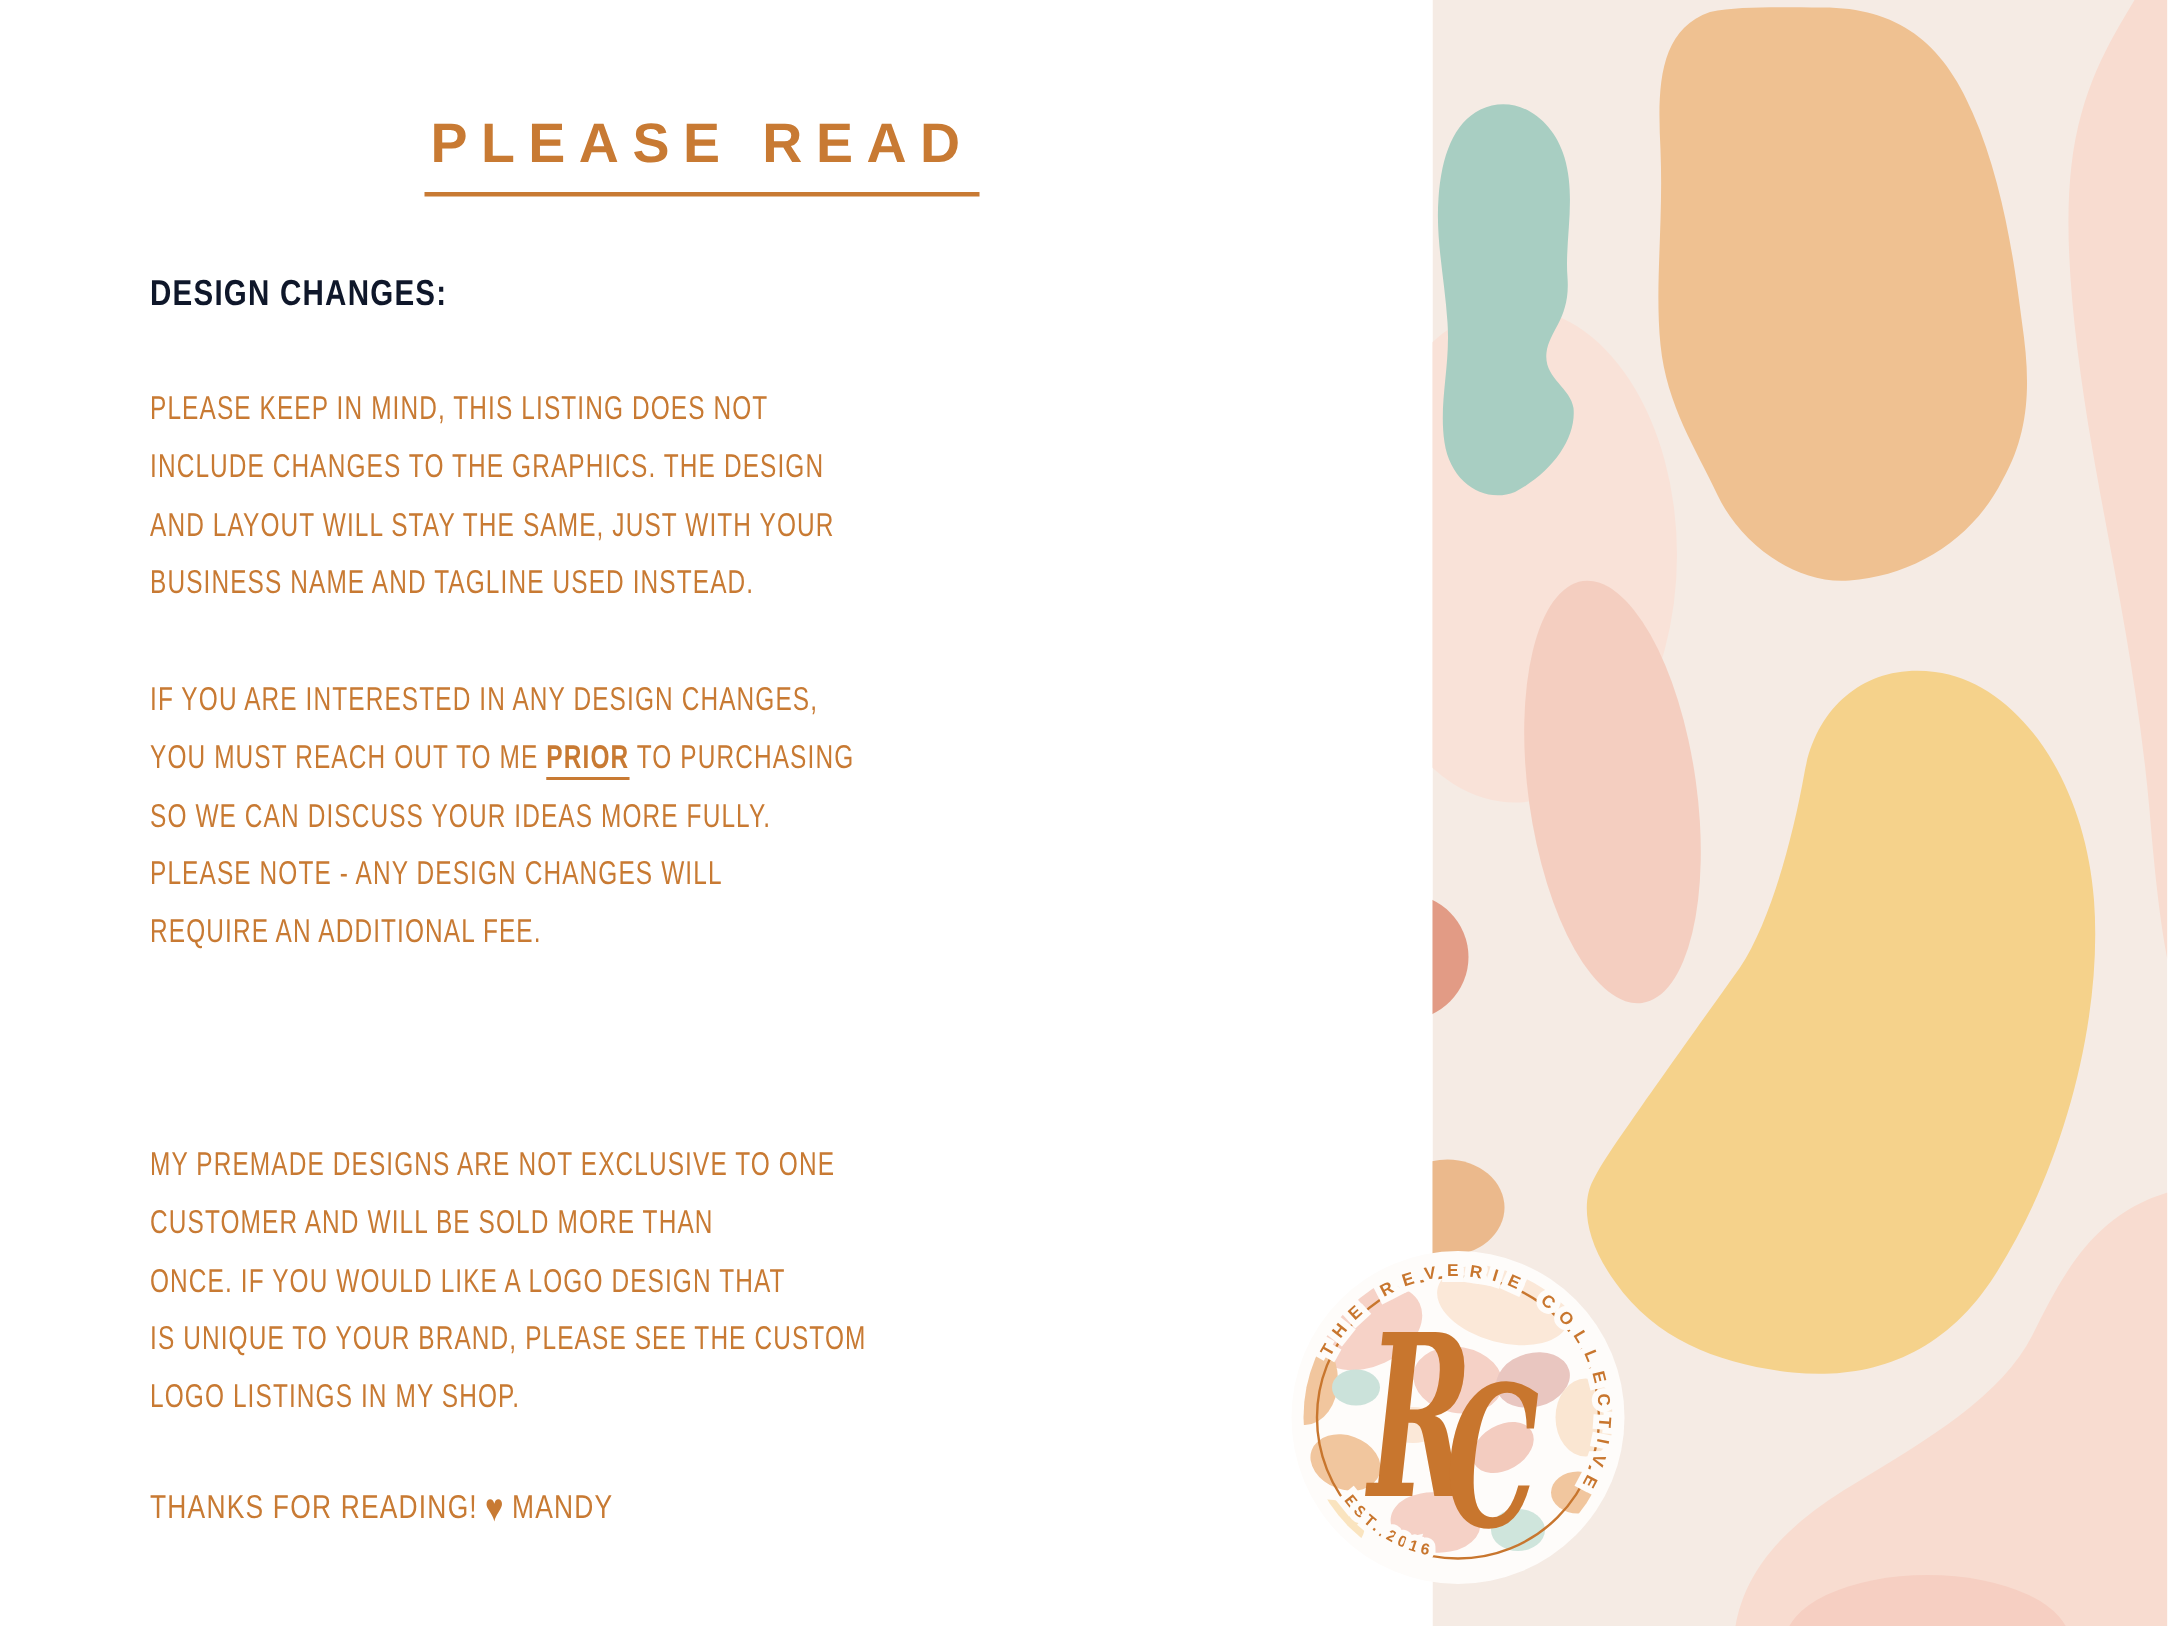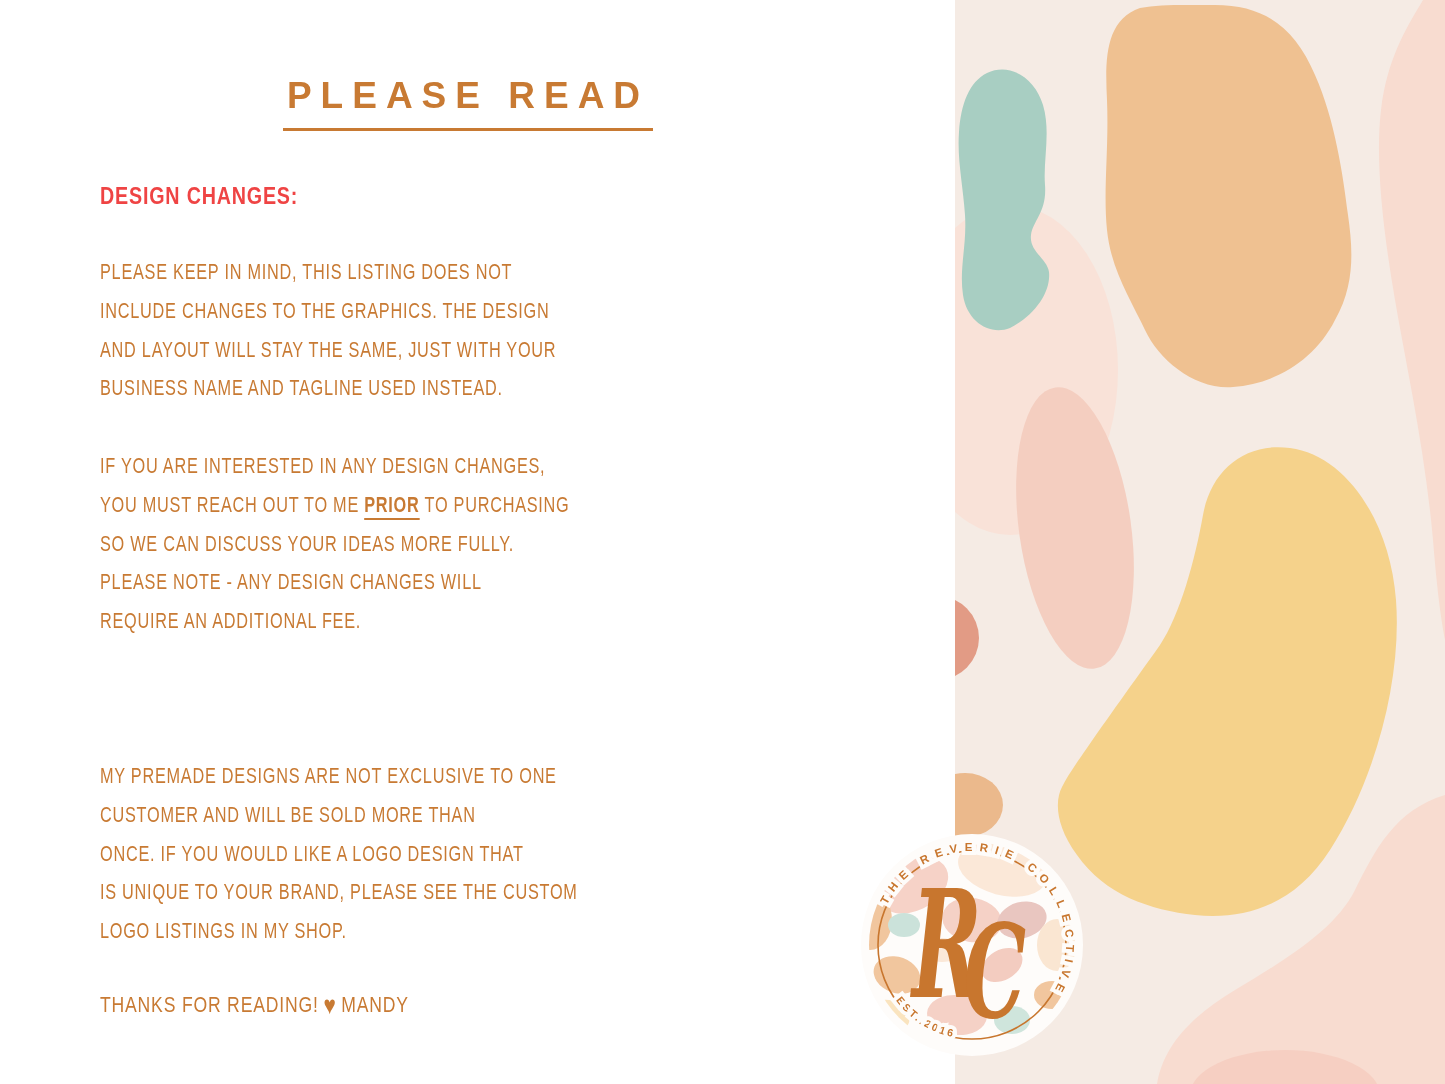--- a/index.html
+++ b/index.html
@@ -6,21 +6,21 @@
   body{width:1445px;height:1084px;overflow:hidden;background:#ffffff;
        font-family:"Liberation Sans", sans-serif;}
   .canvas{position:relative;width:1445px;height:1084px;background:#ffffff;}
 
   
   .left-col{position:absolute;left:0;top:0;width:1154px;height:1084px;background:#ffffff;margin-top:13px;}
   .title-wrap{position:absolute;left:0;top:62px;width:936px;text-align:center;}
   .title{display:inline-block;color:#C87A33;font-size:37px;font-weight:600;
          letter-spacing:9px;border-bottom:3px solid #C87A33;padding:0 4px 11px 4px;
          white-space:nowrap;}
-  .sec-h{position:absolute;left:100px;color:#ef4444;font-size:24px;font-weight:700;
+  .sec-h{position:absolute;left:100px;color:#0f172a;font-size:24px;font-weight:700;
          letter-spacing:1px;line-height:24px;}
   .sec-h .scale{display:block;transform-origin:0 0;transform:scaleX(0.82);white-space:nowrap;}
   .para{position:absolute;left:100px;color:#C87A33;font-size:22px;font-weight:500;
         letter-spacing:1px;line-height:38.8px;transform-origin:0 0;transform:scaleX(0.74);}
   .para .ln{white-space:nowrap;}
   .em-word{font-weight:700;border-bottom:2.5px solid #C87A33;padding-bottom:1px;}
   .closing{position:absolute;left:100px;top:972px;color:#C87A33;font-size:22px;
            font-weight:500;letter-spacing:1px;line-height:39px;transform-origin:0 0;
            transform:scaleX(0.80);white-space:nowrap;}
   .heart{font-size:26px;vertical-align:-2px;padding:0 6px;}

